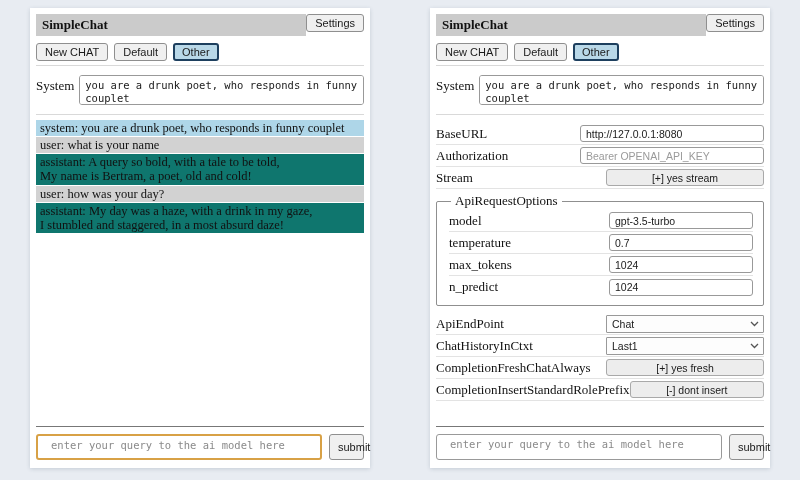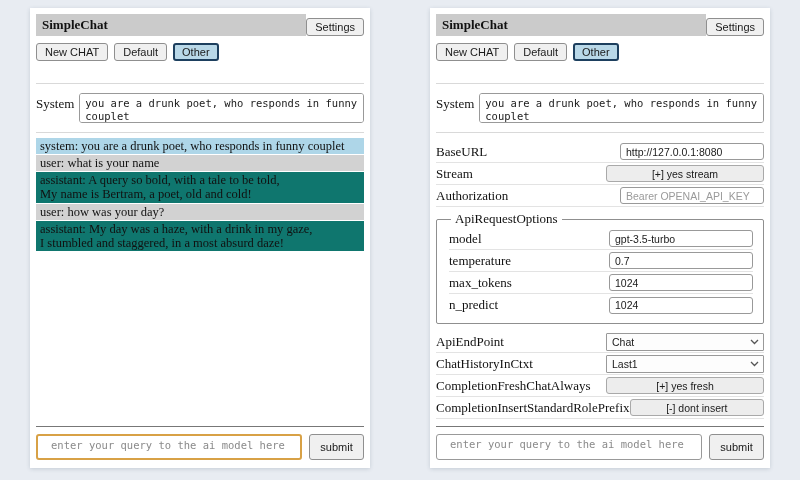--- a/index.html
+++ b/index.html
@@ -17,21 +17,21 @@
     height: 460px;
     background: #ffffff;
     box-shadow: 0 1px 4px rgba(40,60,90,0.18);
     padding: 6px 6px 8px 6px;
     display: flex;
     flex-direction: column;
   }
   .panel-left  { left: 30px; }
   .panel-right { left: 430px; }
 
-  .header-row { display: flex; gap: 0; align-items: flex-end; }
+  .header-row { display: flex; gap: 0; align-items: flex-start; }
   .title-bar {
     flex: 1;
     background: #cbcbcb;
     font-weight: bold;
     font-size: 13px;
     padding: 3px 6px;
     color: #111;
   }
   .btn {
     font-family: "Liberation Sans", sans-serif;
@@ -39,21 +39,21 @@
     background: #f0f0f0;
     border: 1px solid #8f8f8f;
     border-radius: 3px;
     padding: 2px 8px;
     color: #1a1a1a;
     cursor: pointer;
     white-space: nowrap;
   }
   .sessions-row {
     display: flex; gap: 6px; margin-top: 7px;
-    padding-bottom: 22px; border-bottom: 1px solid #d9d9d9;
+    padding-bottom: 4px; border-bottom: 1px solid #d9d9d9;
   }
   .session-btn.active {
     background: #b9d8e8;
     border: 2px solid #1d3f5e;
     padding: 1px 7px;
   }
   .system-row {
     display: flex; gap: 5px; align-items: flex-start;
     margin-top: 9px; padding-bottom: 9px; border-bottom: 1px solid #d9d9d9;
   }
@@ -83,33 +83,33 @@
     color: #111;
   }
   .msg-system    { background: #aed6e8; }
   .msg-user      { background: #d2d2d2; }
   .msg-assistant { background: #0f766e; }
 
   .bottom-divider { border-top: 1px solid #777; margin-bottom: 7px; }
   .query-row { display: flex; gap: 7px; align-items: stretch; }
   .query-textarea { flex: 1; height: 26px; color: #555; padding-left: 13px; }
   .panel-left .query-textarea { border: 2px solid #d8a146; }
-  .submit-btn { width: 55px; font-size: 11px; }
+  .submit-btn { width: 35px; font-size: 11px; }
 
   
   .settings-list { margin-top: 8px; }
   .setting-row {
     display: flex; justify-content: space-between; align-items: center;
     height: 22px;
     border-bottom: 1px solid #e3e3e3;
     font-size: 13px;
   }
   .setting-label { color: #111; }
   .control-input {
-    width: 144px; height: 17px;
+    width: 184px; height: 17px;
     font-family: "Liberation Sans", sans-serif;
     font-size: 10.5px;
     border: 1px solid #999;
     border-radius: 3px;
     padding: 1px 5px;
     color: #1a1a1a;
     outline: none;
   }
   .control-input::placeholder { color: #9a9a9a; }
   .control-btn {
@@ -193,26 +193,26 @@
     <span class="system-label">System</span>
     <textarea class="system-textarea" spellcheck="false" style="">you are a drunk poet, who responds in funny couplet</textarea>
   </div>
 
   <div class="settings-list">
     <div class="setting-row">
       <span class="setting-label">BaseURL</span>
       <input class="control-input" spellcheck="false" value="http://127.0.0.1:8080" style="">
     </div>
     <div class="setting-row">
+      <span class="setting-label">Authorization</span>
+      <input class="control-input" spellcheck="false" placeholder="Bearer OPENAI_API_KEY" style="">
+    </div>
+    <div class="setting-row">
       <span class="setting-label">Stream</span>
       <button class="btn control-btn">[+] yes stream</button>
-    </div>
-    <div class="setting-row">
-      <span class="setting-label">Authorization</span>
-      <input class="control-input" spellcheck="false" placeholder="Bearer OPENAI_API_KEY" style="">
     </div>
 
     <fieldset class="aro-fieldset">
       <legend>ApiRequestOptions</legend>
       <div class="setting-row">
         <span class="setting-label">model</span>
         <input class="control-input" spellcheck="false" value="gpt-3.5-turbo" style="">
       </div>
       <div class="setting-row">
         <span class="setting-label">temperature</span>

